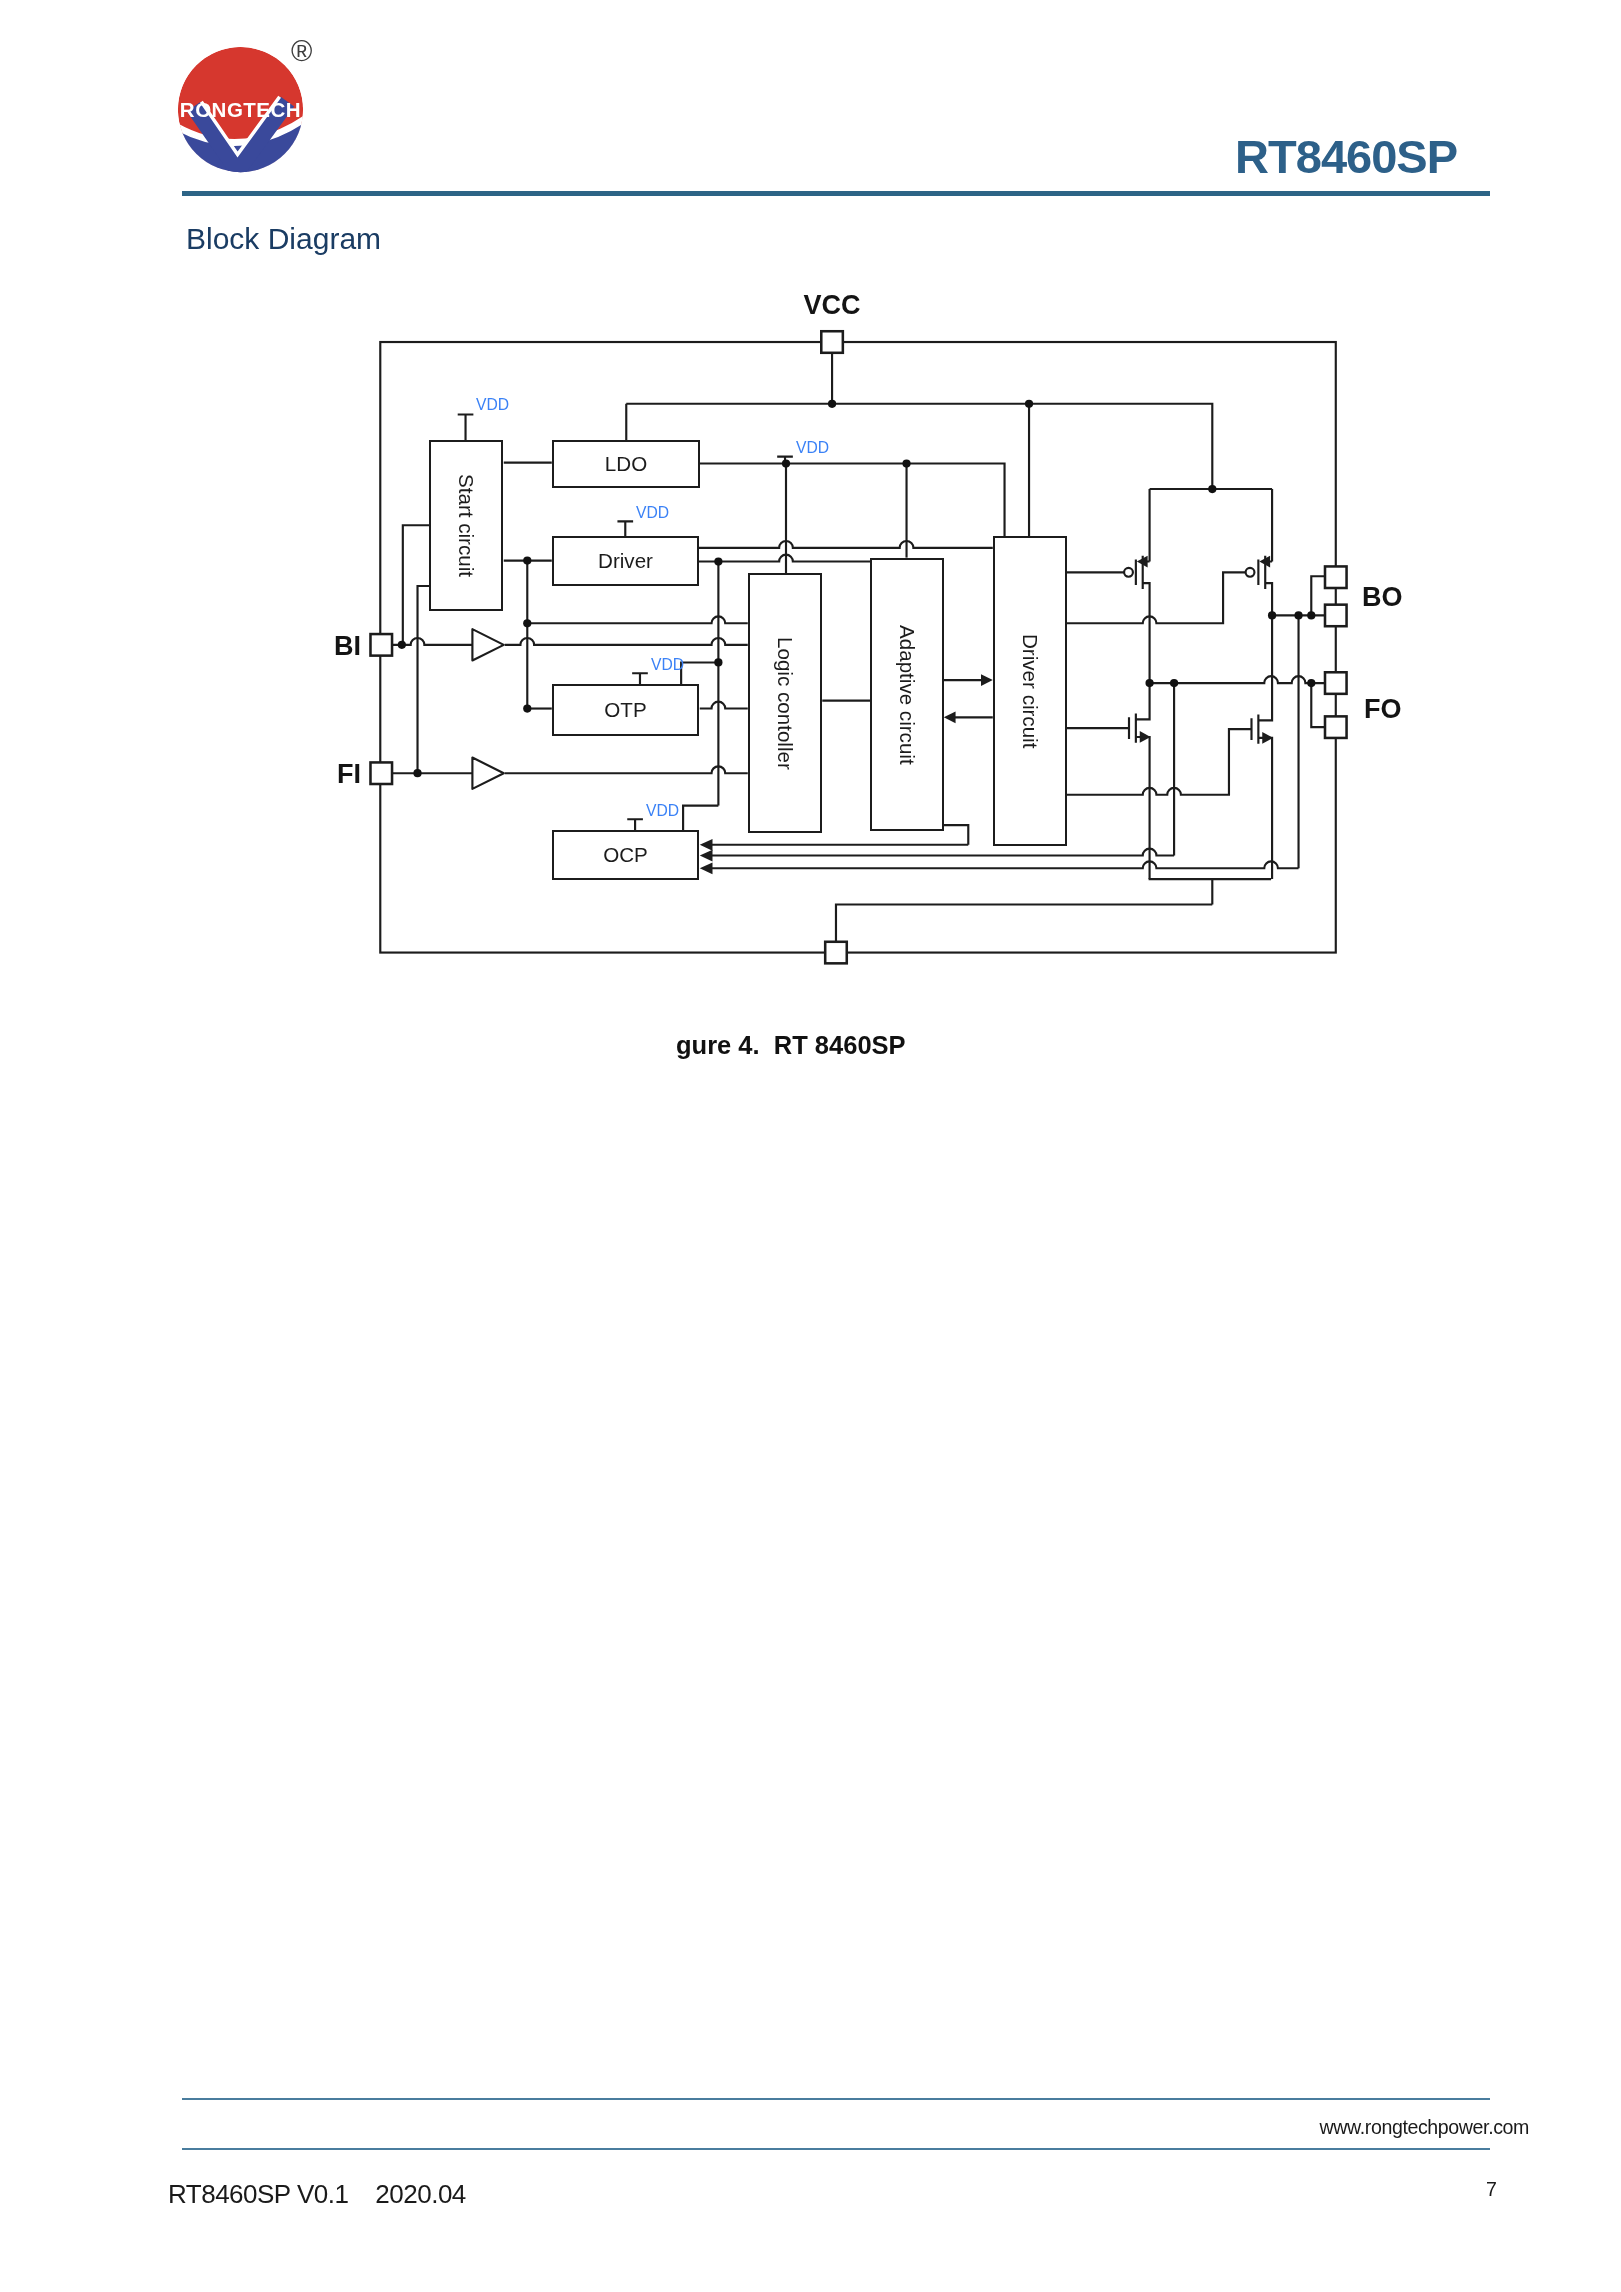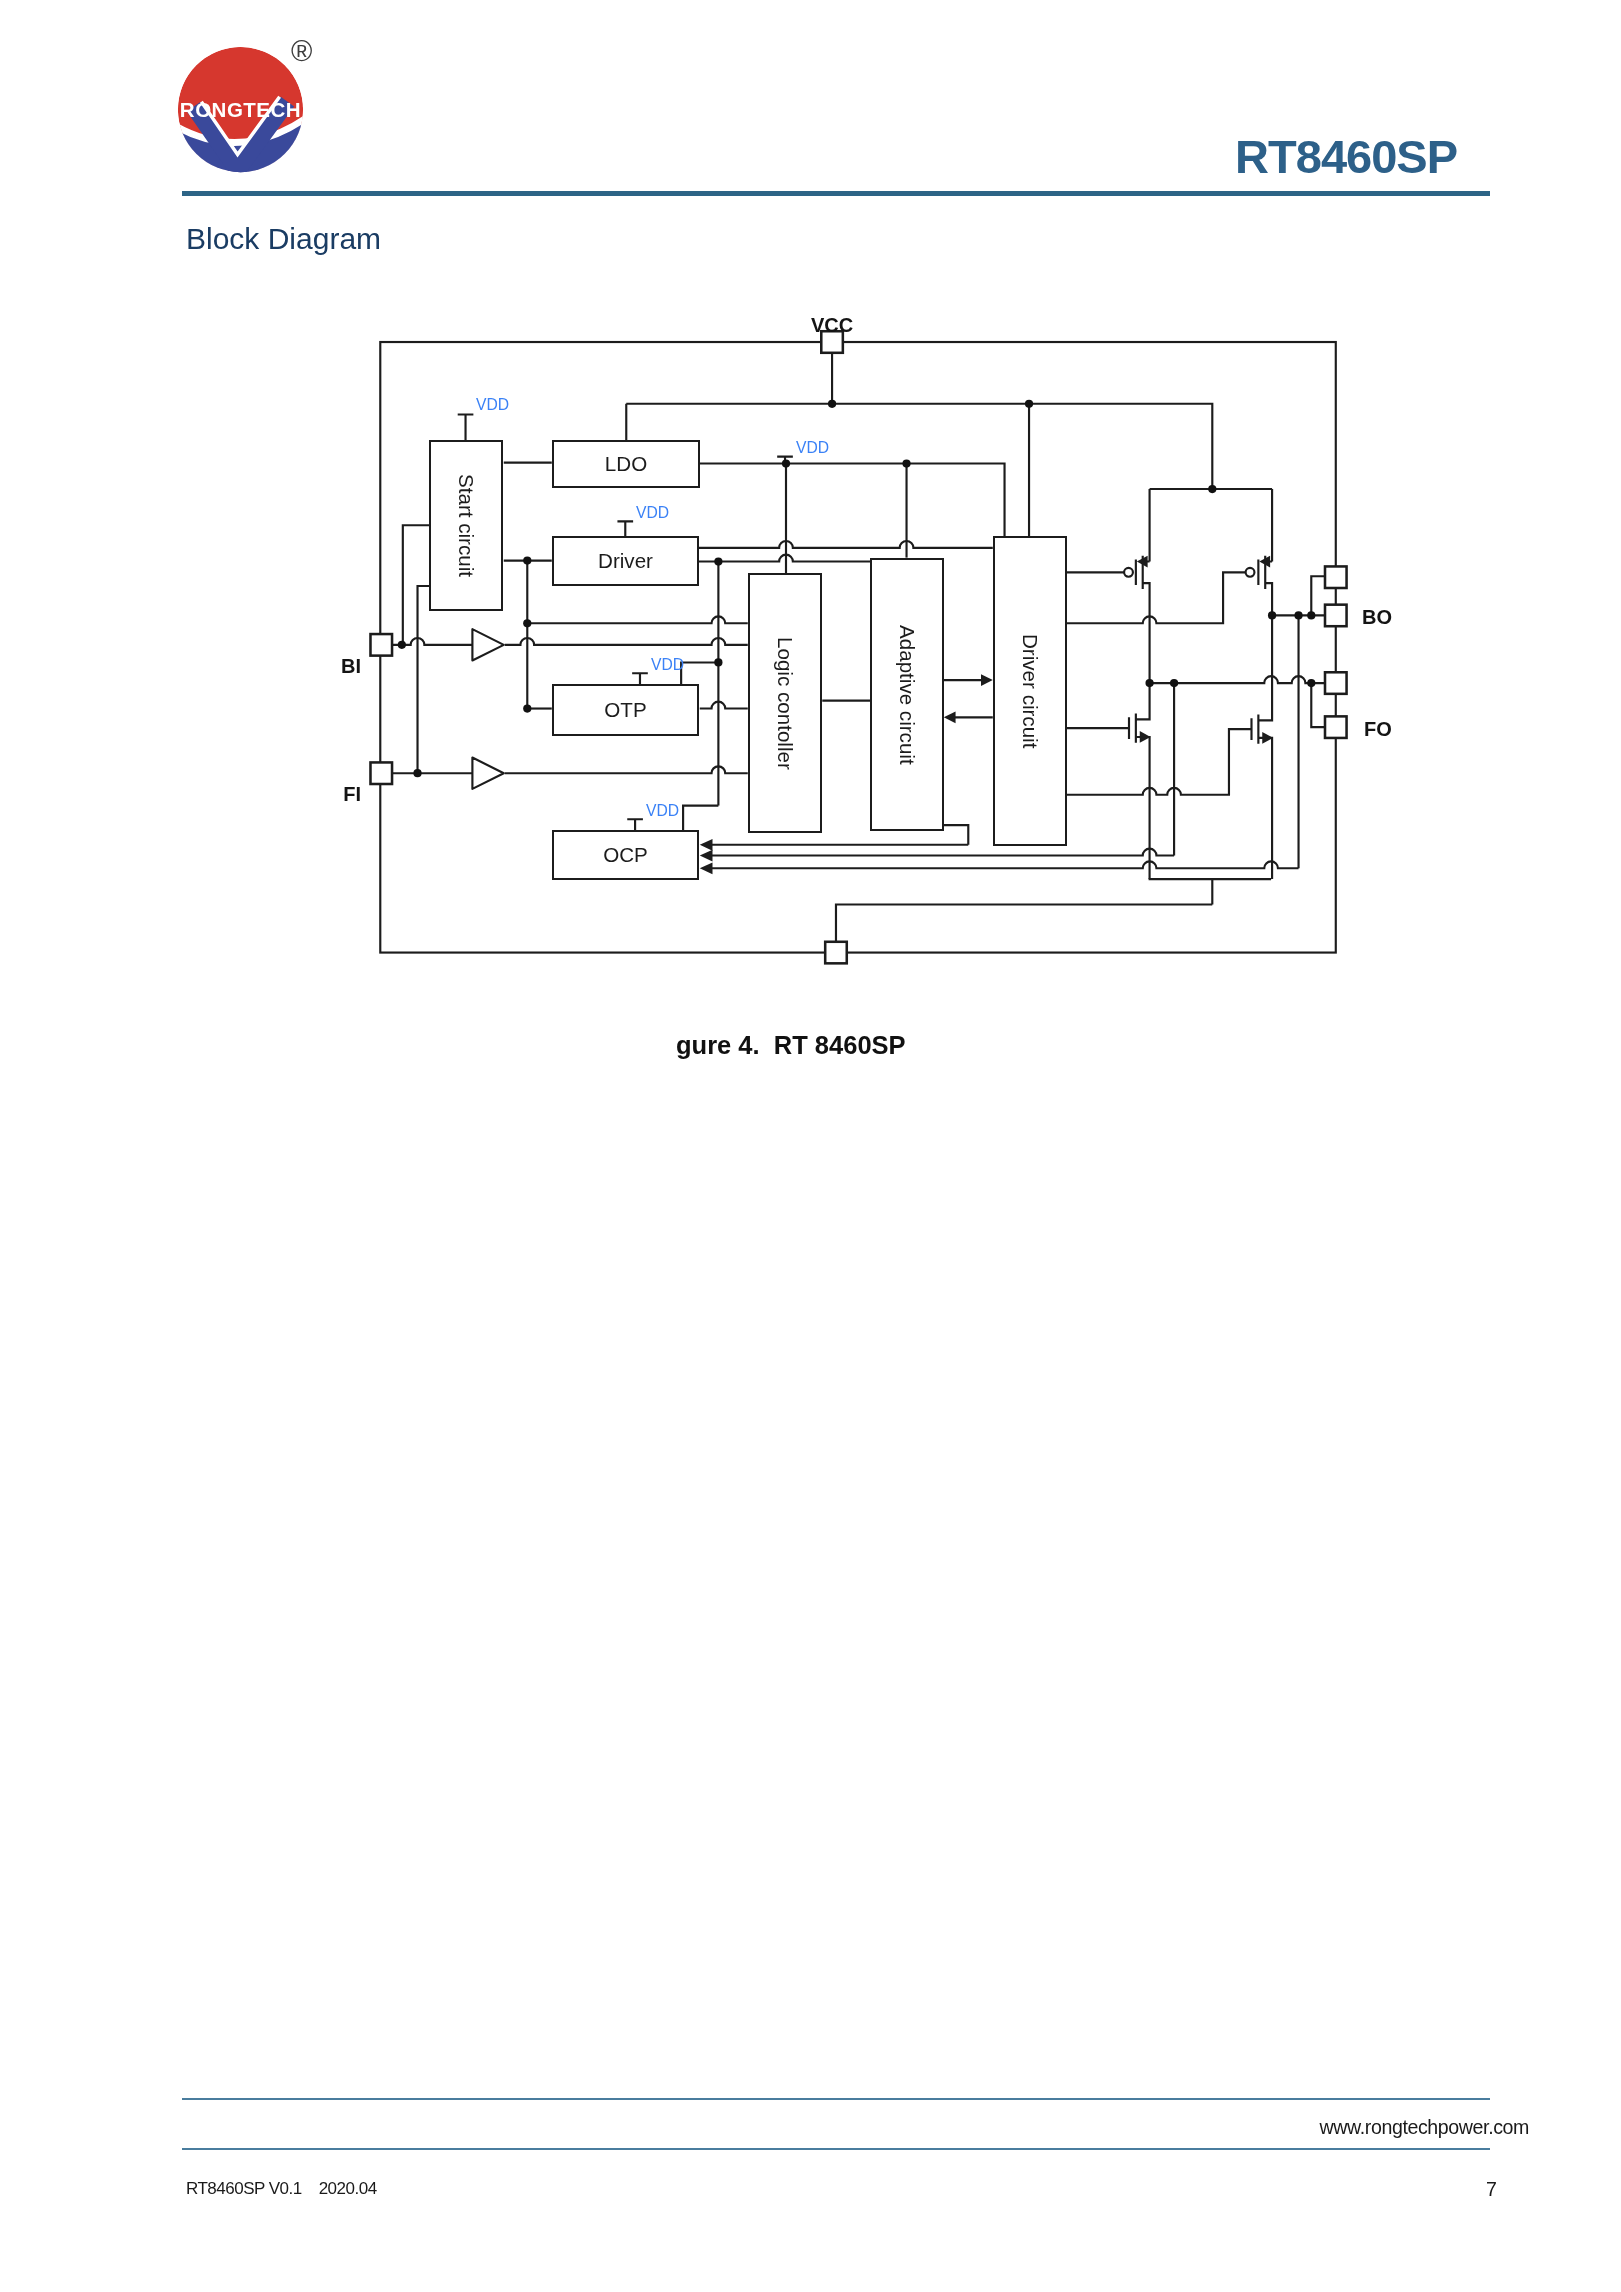--- a/index.html
+++ b/index.html
@@ -11,30 +11,30 @@
   .logo-svg { position:absolute; left:174px; top:43px; }
   .reg-mark { position:absolute; left:291px; top:35px; font-size:29px; color:#3d3d3d; }
   .part-number { position:absolute; right:164px; top:129px; font-size:47px; font-weight:bold; color:#2d6089; letter-spacing:-1px; }
   .header-rule { position:absolute; left:182px; top:191px; width:1308px; height:4.9px; background:#2d6486; }
   .section-title { position:absolute; left:186px; top:222px; font-size:30px; font-weight:normal; color:#1a3c63; }
 
   
   .diagram-svg { position:absolute; left:0; top:0; }
   .block { position:absolute; background:#ffffff; border:2px solid #1c1c1c; display:flex; align-items:center; justify-content:center; font-size:20.6px; color:#1c1c1c;text-align:center; }
   .block.vert { writing-mode:vertical-rl; text-align:center; }
-  .pin-label { position:absolute; font-size:20px; font-weight:bold; color:#141414;margin-top:24px; }
+  .pin-label { position:absolute; font-size:27px; font-weight:bold; color:#141414; }
   .vdd-label { position:absolute; font-size:15.7px; color:#3b82f6; }
 
   .caption { position:absolute; left:676px; top:1031px; font-size:25.5px; font-weight:bold; color:#111; white-space:pre; }
 
   
   .footer-rule-1 { position:absolute; left:182px; top:2098px; width:1308px; height:2px; background:#4a7d9e; }
   .footer-rule-2 { position:absolute; left:182px; top:2148px; width:1308px; height:2px; background:#4a7d9e; }
   .website { position:absolute; right:92px; top:2116px; font-size:19.6px; color:#1a1a1a; letter-spacing:-0.4px; text-decoration:none; }
-  .doc-info { position:absolute; left:186px; top:2179px; font-size:17px; color:#1a1a1a; letter-spacing:-0.5px; white-space:pre; }
+  .doc-info { position:absolute; left:168px; top:2179px; font-size:26px; color:#1a1a1a; letter-spacing:-0.5px; white-space:pre; }
   .page-number { position:absolute; left:1468px; top:2178px; width:29px; font-size:19.6px; color:#1a1a1a; text-align:right; }
 
   svg .wire { fill:none; stroke:#1c1c1c; stroke-width:2.2; }
   svg .pin { fill:#ffffff; stroke:#1c1c1c; stroke-width:2.6; }
   svg .dot { fill:#111; }
   svg .solid { fill:#1c1c1c; stroke:none; }
   svg .buf { fill:#ffffff; stroke:#1c1c1c; stroke-width:2.2; stroke-linejoin:round; }
 </style>
 </head>
 <body>

